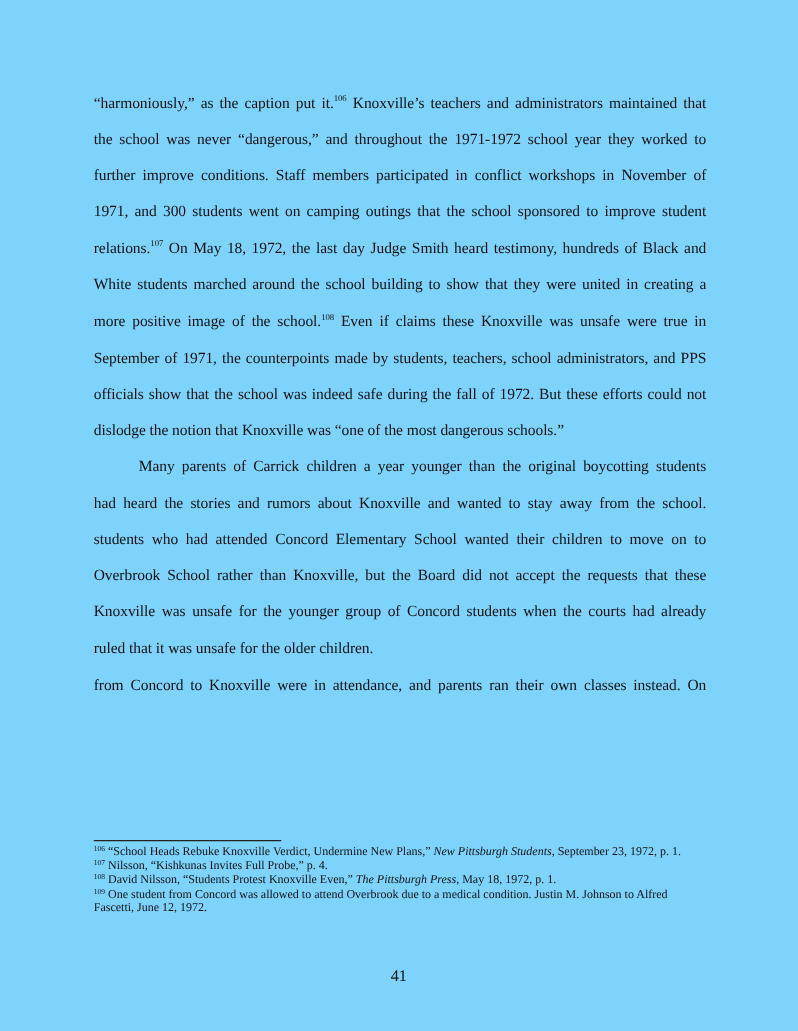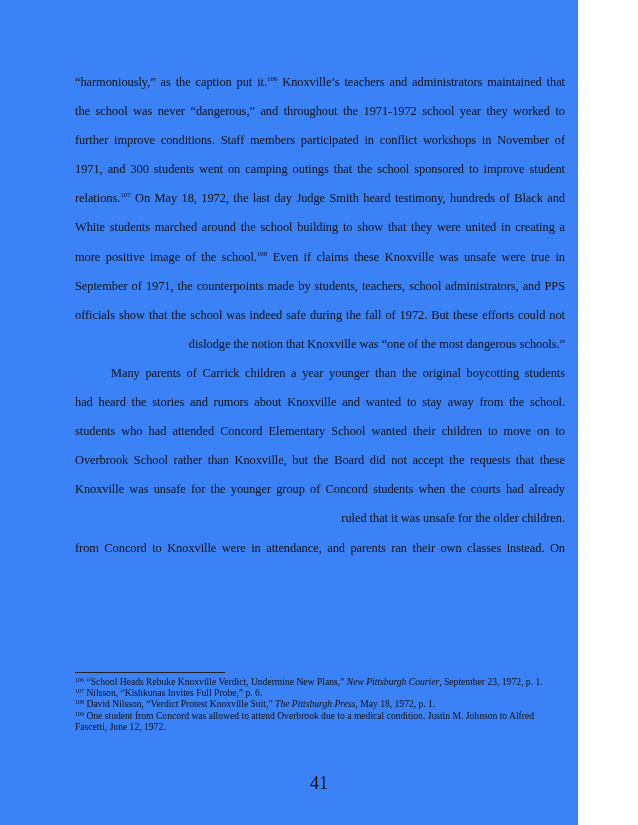--- a/index.html
+++ b/index.html
@@ -11,37 +11,36 @@
       width: 638px;
       height: 825px;
       position: relative;
       overflow: hidden;
       font-family: "Liberation Serif", "DejaVu Serif", serif;
       color: #111111;
     }
     .page {
       position: absolute;
       left: 0; top: 0;
-      width: 578px;
+      width: 638px;
       height: 825px;
-      background: #3b82f6;
+      background: #7dd3fc;
     }
     .body-text {
       position: absolute;
       left: 75px;
       top: 71px;
       width: 490px;
     }
     .line {
       height: 29.1px;
       line-height: 22px;
       font-size: 12.4px;
       white-space: nowrap;
       letter-spacing: -0.05px;
-      text-align: right;
     }
     .line.justify {
       text-align: justify;
       text-align-last: justify;
     }
     .line.indent {
       padding-left: 36px;
     }
     sup {
       font-size: 7px;
@@ -71,21 +70,21 @@
       font-size: 6px;
       vertical-align: 3px;
     }
     .fn i { font-style: italic; }
     .page-number {
       position: absolute;
       left: 0;
       width: 638px;
       top: 773px;
       text-align: center;
-      font-size: 18px;
+      font-size: 13px;
     }
   </style>
 </head>
 <body>
 
 <div class="page">
   <div class="body-text" id="body-text">
       <div class="line justify"><span>“harmoniously,” as the caption put it.</span><sup>106</sup><span>  Knoxville’s teachers and administrators maintained that</span></div>
       <div class="line justify"><span>the school was never “dangerous,” and throughout the 1971-1972 school year they worked to</span></div>
       <div class="line justify"><span>further improve conditions.  Staff members participated in conflict workshops in November of</span></div>
@@ -99,19 +98,19 @@
       <div class="line justify indent"><span>Many parents of Carrick children a year younger than the original boycotting students</span></div>
       <div class="line justify"><span>had heard the stories and rumors about Knoxville and wanted to stay away from the school.</span></div>
       <div class="line justify"><span>students who had attended Concord Elementary School wanted their children to move on to</span></div>
       <div class="line justify"><span>Overbrook School rather than Knoxville, but the Board did not accept the requests that these</span></div>
       <div class="line justify"><span>Knoxville was unsafe for the younger group of Concord students when the courts had already</span></div>
       <div class="line"><span>ruled that it was unsafe for the older children.</span></div>
       <div class="line justify"><span>from Concord to Knoxville were in attendance, and parents ran their own classes instead.  On</span></div>
     </div>
   <div class="fn-rule"></div>
   <div class="footnotes" id="footnotes">
-      <p class="fn"><sup>106</sup><span> “School Heads Rebuke Knoxville Verdict, Undermine New Plans,” </span><i>New Pittsburgh Courier</i><span>, September 23, 1972, p. 1.</span></p>
-      <p class="fn"><sup>107</sup><span> Nilsson, “Kishkunas Invites Full Probe,” p. 6.</span></p>
-      <p class="fn"><sup>108</sup><span> David Nilsson, “Verdict Protest Knoxville Suit,” </span><i>The Pittsburgh Press</i><span>, May 18, 1972, p. 1.</span></p>
+      <p class="fn"><sup>106</sup><span> “School Heads Rebuke Knoxville Verdict, Undermine New Plans,” </span><i>New Pittsburgh Students</i><span>, September 23, 1972, p. 1.</span></p>
+      <p class="fn"><sup>107</sup><span> Nilsson, “Kishkunas Invites Full Probe,” p. 4.</span></p>
+      <p class="fn"><sup>108</sup><span> David Nilsson, “Students Protest Knoxville Even,” </span><i>The Pittsburgh Press</i><span>, May 18, 1972, p. 1.</span></p>
       <p class="fn"><sup>109</sup><span> One student from Concord was allowed to attend Overbrook due to a medical condition.  Justin M. Johnson to Alfred Fascetti, June 12, 1972.</span></p>
     </div>
   <div class="page-number">41</div>
 </div>
 
 </body></html>

